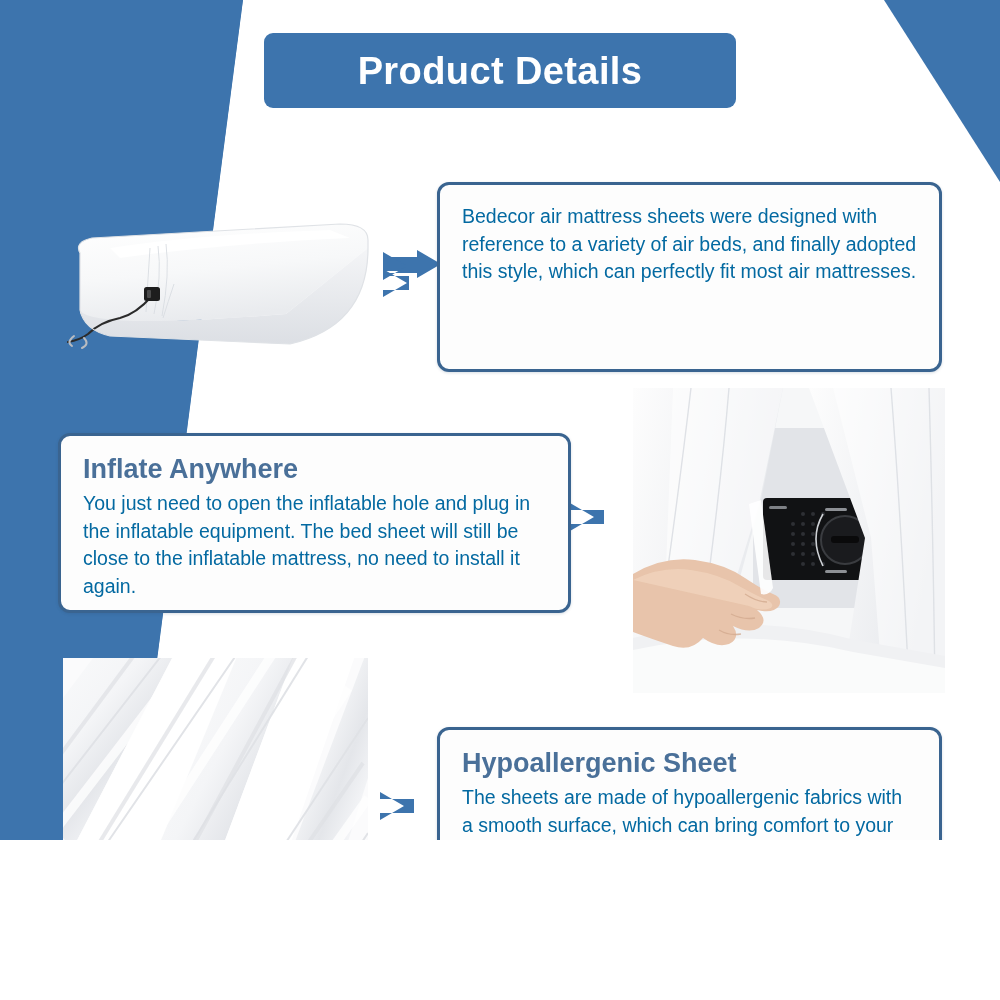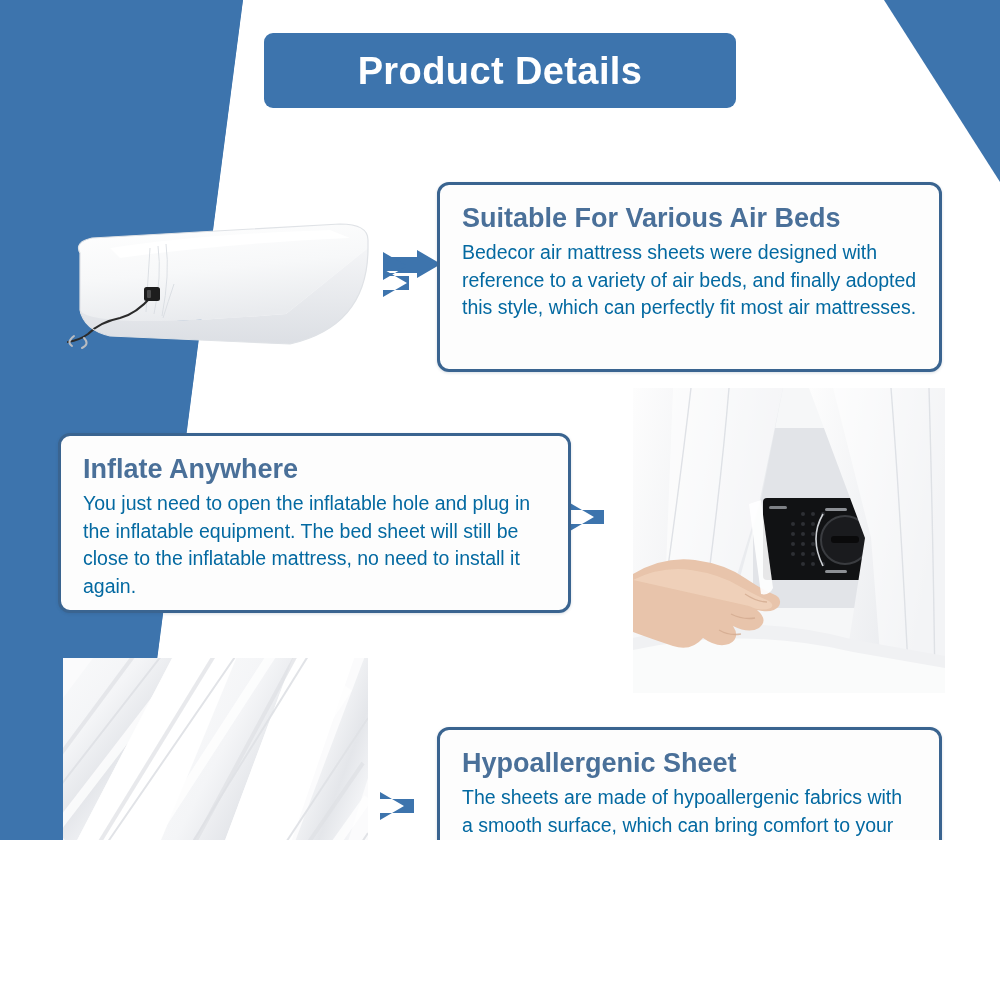--- a/index.html
+++ b/index.html
@@ -254,21 +254,20 @@
   </div>
 
   <div class="arrow" style="left:378px;top:789px;">
     <svg viewBox="0 0 64 50">
       <polygon points="2,3 2,10 36,10 36,24 2,24 2,31 26,17" fill="#3d74ad"></polygon>
       <polygon points="28,20 28,27 62,27 62,41 28,41 28,48 62,34" fill="#3d74ad" transform="translate(-62,0) scale(-1,1) translate(-62,0)"></polygon>
     </svg>
   </div>
 
   <div class="card" id="card-1">
-    <h2 class="card-title">Suitable For Various Air Beds</h2>
     <p class="card-body">Bedecor air mattress sheets were designed with reference to a variety of air beds, and finally adopted this style, which can perfectly fit most air mattresses.</p>
   </div>
 
   <div class="card" id="card-3">
     <h2 class="card-title">Hypoallergenic Sheet</h2>
     <p class="card-body">The sheets are made of hypoallergenic fabrics with a smooth surface, which can bring comfort to your bed</p>
   </div>
 
   <div class="card" id="card-2">
     <h2 class="card-title">Inflate Anywhere</h2>

